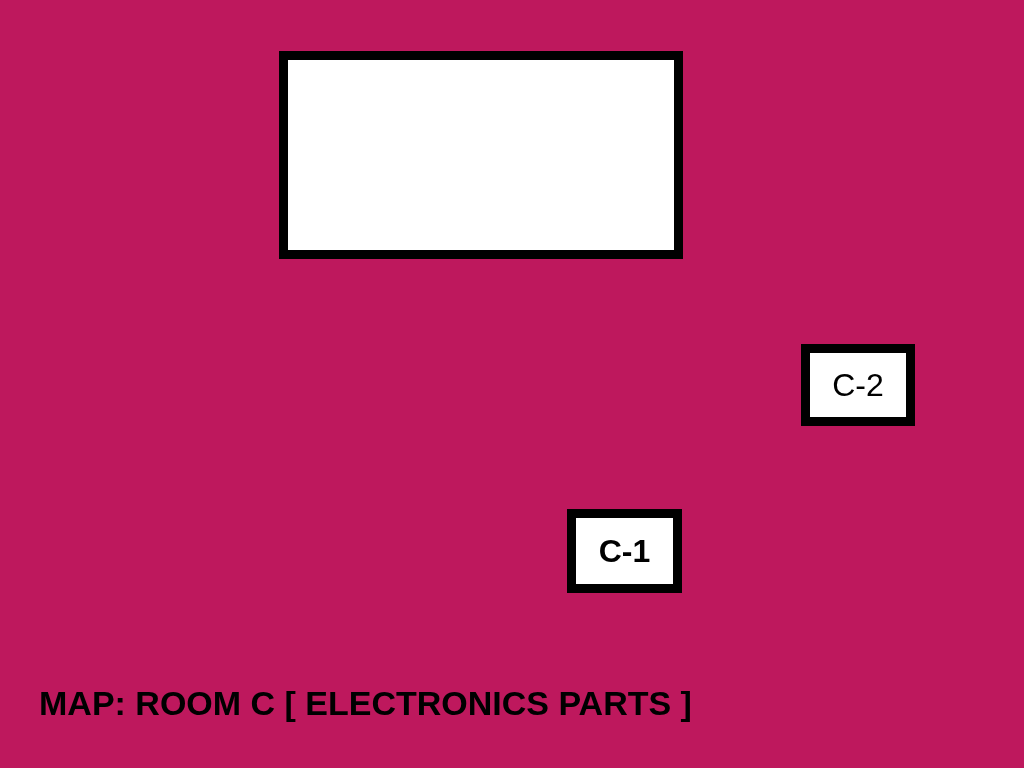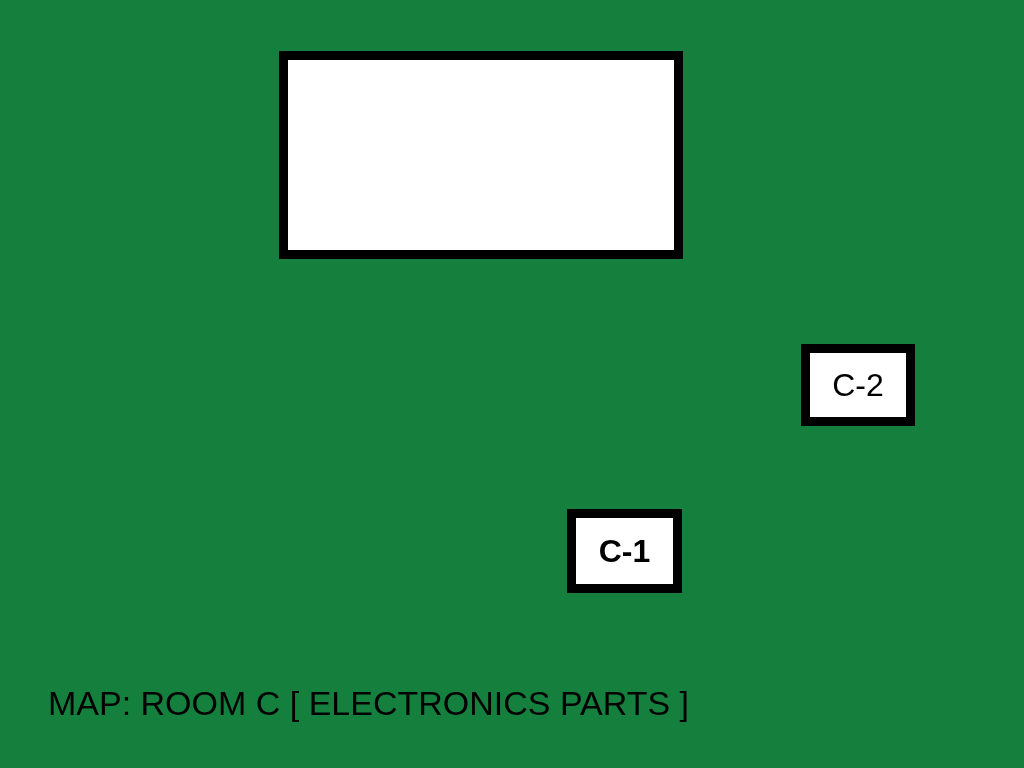--- a/index.html
+++ b/index.html
@@ -10,45 +10,46 @@
     width: 1024px;
     height: 768px;
     background: #ffffff;
     font-family: "Liberation Sans", sans-serif;
     overflow: hidden;
   }
   .map-canvas {
     position: relative;
     width: 1024px;
     height: 768px;
-    background: #15803d;
+    background: #be185d;
   }
   .shape {
     position: absolute;
     box-sizing: border-box;
     border: 9px solid #000000;
     background: #ffffff;
     display: flex;
     align-items: center;
     justify-content: center;
   }
   .shape-label {
     font-size: 32px;
     color: #000000;
     line-height: 1;
     white-space: nowrap;
   }
   .map-caption {
     position: absolute;
-    left: 48px;
+    left: 39px;
     top: 686px;
     font-size: 34px;
     line-height: 1;
     color: #000000;
     white-space: nowrap;
+    font-weight: bold;
   }
 </style>
 </head>
 <body>
 
 <div class="map-canvas">
 
   <div class="shape" style="left: 279px; top: 51px; width: 404px; height: 208px;"></div>
 
   <div class="shape" style="left: 801px; top: 344px; width: 114px; height: 82px;">

